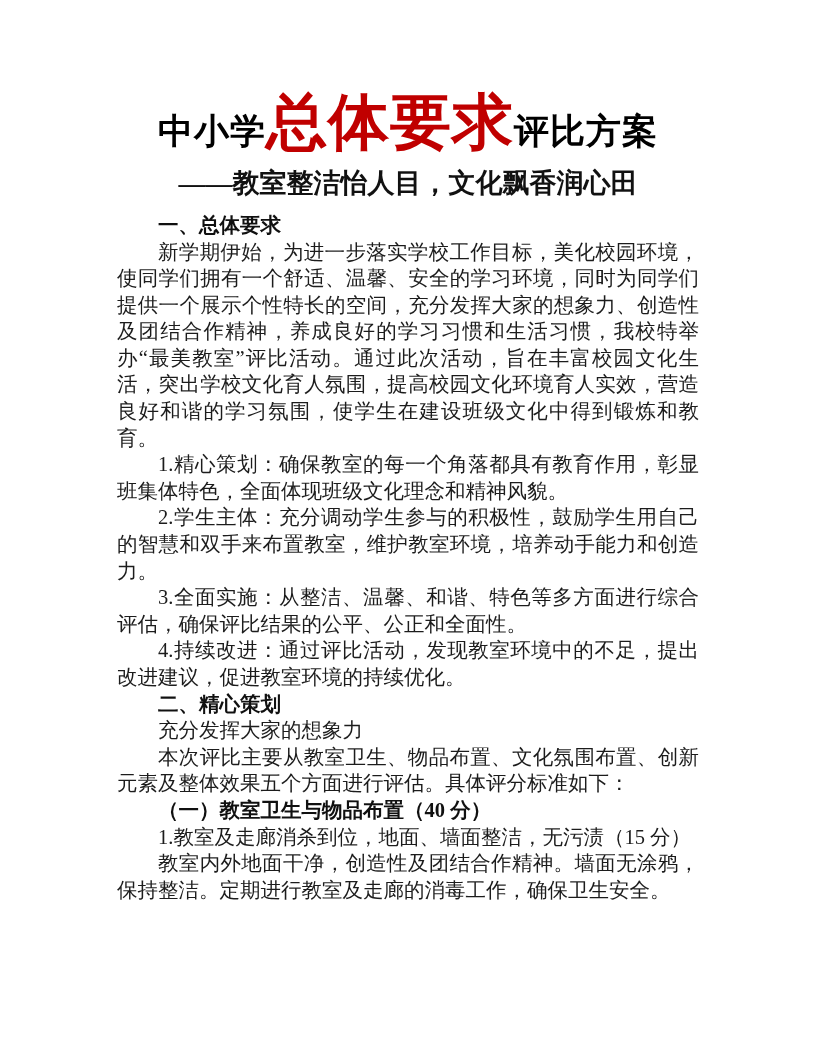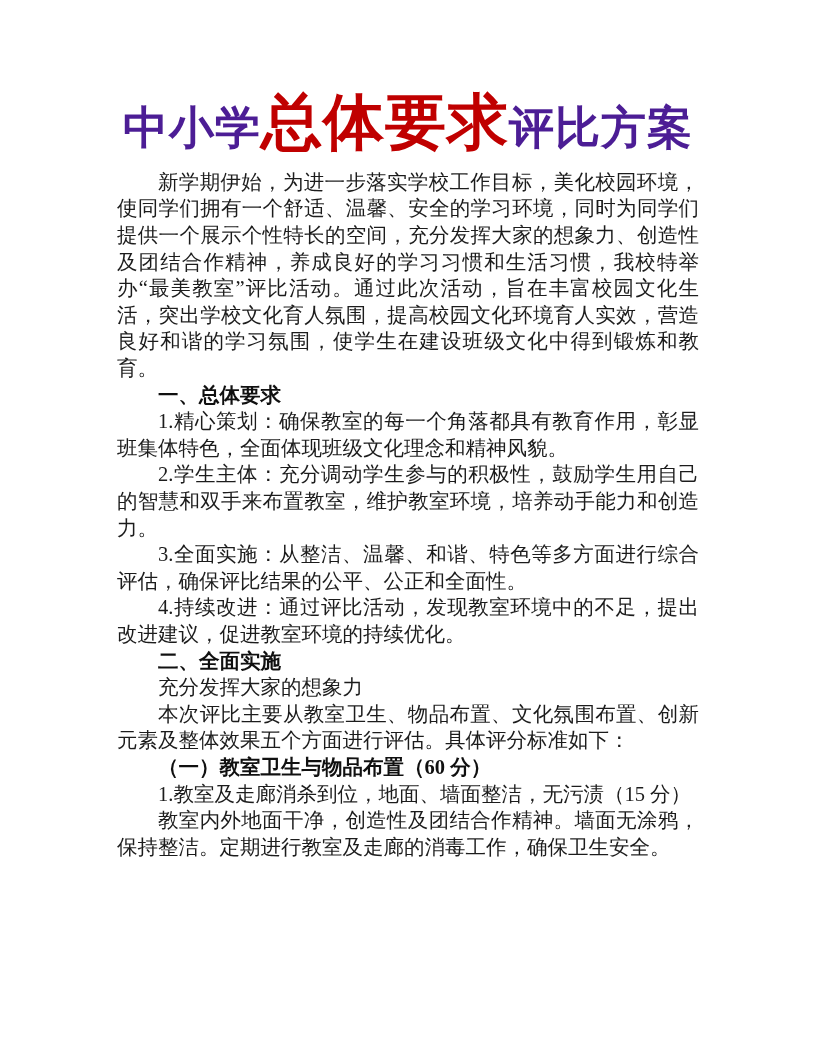--- a/index.html
+++ b/index.html
@@ -24,22 +24,22 @@
     width: 582px;
   }
   .doc-title {
     margin: 0;
     text-align: center;
     font-weight: bold;
     line-height: 1.08;
     white-space: nowrap;
   }
   .title-part {
-    font-size: 45px;
-    color: #4c1d95;
+    font-size: 35px;
+    color: #000000;
     letter-spacing: 1px;
   }
   .title-highlight {
     font-size: 61px;
     letter-spacing: 1px;
   }
   .doc-subtitle {
     margin: 12px 0 0 0;
     text-align: center;
     font-size: 27px;
@@ -69,30 +69,31 @@
 </head>
 <body>
 
 <div class="page">
   <div class="content">
 
     <h1 class="doc-title">
       <span class="title-part">中小学</span><span class="title-highlight" style="color: rgb(192, 0, 0);">总体要求</span><span class="title-part">评比方案</span>
     </h1>
 
+    <h2 class="doc-subtitle">——教室整洁怡人目，文化飘香润心田</h2>
 
     <div class="doc-body">
+      <p class="para heading">一、总体要求</p>
       <p class="para body">新学期伊始，为进一步落实学校工作目标，美化校园环境，使同学们拥有一个舒适、温馨、安全的学习环境，同时为同学们提供一个展示个性特长的空间，充分发挥大家的想象力、创造性及团结合作精神，养成良好的学习习惯和生活习惯，我校特举办“最美教室”评比活动。通过此次活动，旨在丰富校园文化生活，突出学校文化育人氛围，提高校园文化环境育人实效，营造良好和谐的学习氛围，使学生在建设班级文化中得到锻炼和教育。</p>
-      <p class="para heading">一、总体要求</p>
       <p class="para body">1.精心策划：确保教室的每一个角落都具有教育作用，彰显班集体特色，全面体现班级文化理念和精神风貌。</p>
       <p class="para body">2.学生主体：充分调动学生参与的积极性，鼓励学生用自己的智慧和双手来布置教室，维护教室环境，培养动手能力和创造力。</p>
       <p class="para body">3.全面实施：从整洁、温馨、和谐、特色等多方面进行综合评估，确保评比结果的公平、公正和全面性。</p>
       <p class="para body">4.持续改进：通过评比活动，发现教室环境中的不足，提出改进建议，促进教室环境的持续优化。</p>
-      <p class="para heading">二、全面实施</p>
+      <p class="para heading">二、精心策划</p>
       <p class="para body">充分发挥大家的想象力</p>
       <p class="para body">本次评比主要从教室卫生、物品布置、文化氛围布置、创新元素及整体效果五个方面进行评估。具体评分标准如下：</p>
-      <p class="para heading">（一）教室卫生与物品布置（60 分）</p>
+      <p class="para heading">（一）教室卫生与物品布置（40 分）</p>
       <p class="para body">1.教室及走廊消杀到位，地面、墙面整洁，无污渍（15 分）</p>
       <p class="para body">教室内外地面干净，创造性及团结合作精神。墙面无涂鸦，保持整洁。定期进行教室及走廊的消毒工作，确保卫生安全。</p>
     </div>
 
   </div>
 </div>
 
 </body></html>

